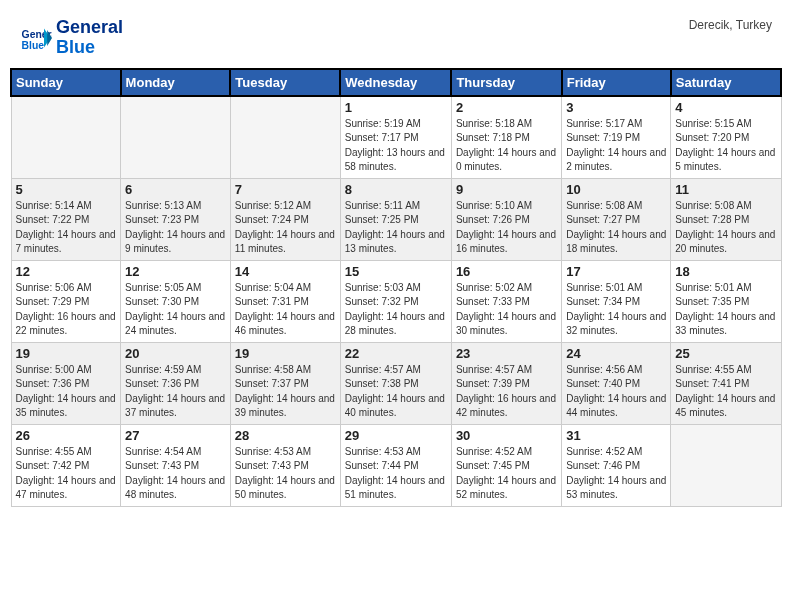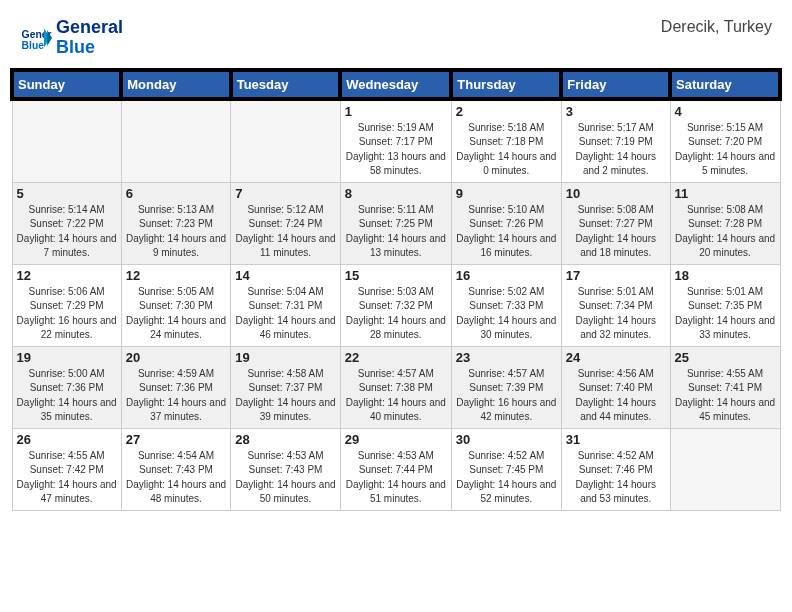--- a/index.html
+++ b/index.html
@@ -33,36 +33,36 @@
     }
     .title-block {
       text-align: right;
     }
     .month-year {
       font-size: 32px;
       font-weight: bold;
       color: #222;
     }
     .location {
-      font-size: 16px;
+      font-size: 12px;
       color: #444;
     }
     .calendar {
       width: 100%;
       border-collapse: collapse;
       margin-top: 4px;
     }
     .calendar th {
       background: #2a5fad;
       color: #fff;
       font-size: 13px;
       font-weight: bold;
       padding: 5px 4px;
       text-align: left;
-      border: 4px solid #000000;
+      border: 2px solid #000000;
     }
     .calendar td {
       border: 1px solid #ccc;
       vertical-align: top;
       padding: 3px 4px;
       width: 113px;
       min-height: 80px;
       font-size: 10.5px;
       color: #222;
       background: #fff;
@@ -72,21 +72,20 @@
     }
     .day-number {
       font-size: 13px;
       font-weight: bold;
       margin-bottom: 2px;
     }
     .day-info {
       font-size: 10px;
       color: #333;
       line-height: 1.45;
-      text-align: center;
     }
     .row-shaded td {
       background: #f0f0f0;
     }
   </style>
 </head>
 <body>
 
 <div class="header">
   <div class="logo">

